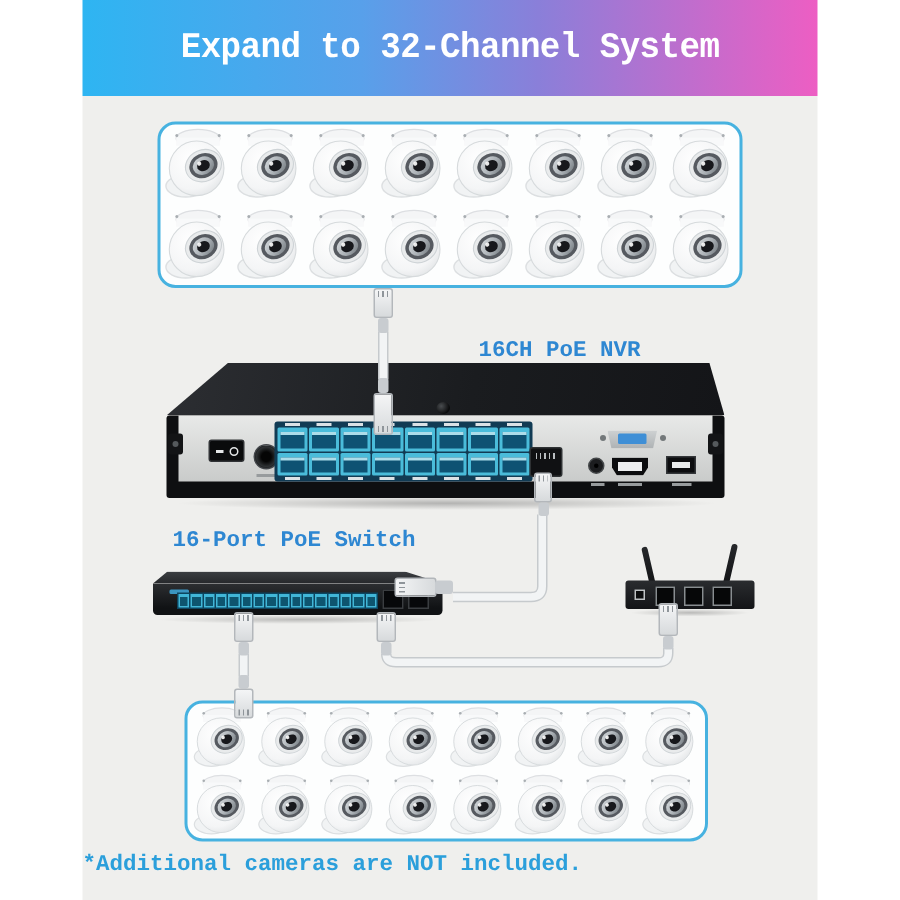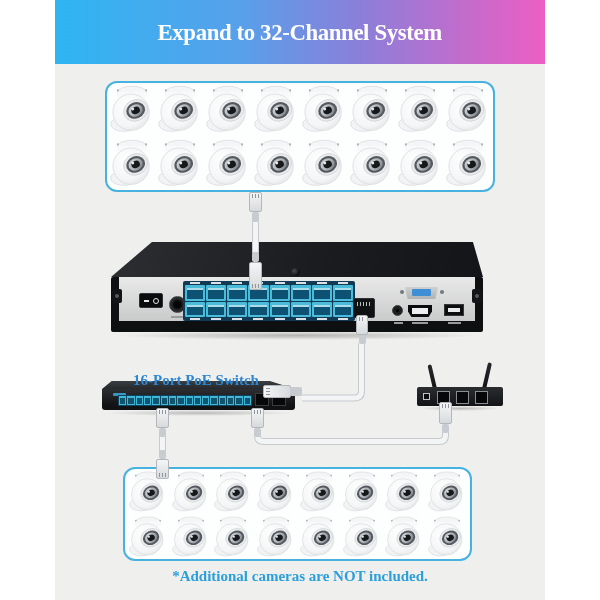--- a/index.html
+++ b/index.html
@@ -4,21 +4,21 @@
 <style>
   :root{
     --label-blue:#2e87d2;
     --footer-blue:#2b9fdb;
     --box-border:#47b2e0;
     --content-bg:#efefed;
     --poe-cyan:#4abcda;
   }
   html,body{margin:0;padding:0;}
   .page{position:relative;width:600px;height:600px;background:#ffffff;overflow:hidden;
-        font-family:Liberation Serif, serif;}
+        font-family:Liberation Mono, monospace;}
   .abs{position:absolute;}
 
   
   .banner{position:absolute;left:55px;top:0;width:490px;height:64px;
           display:flex;align-items:center;justify-content:center;z-index:2;
           background:linear-gradient(90deg,#2eb5f2 0%,#58a0ea 38%,#8a7fd9 62%,#ed5ec3 100%);}
   .banner span{color:#fff;font-size:24px;font-weight:bold;letter-spacing:-0.4px;
                transform:scaleX(.95);white-space:nowrap;}
 
   .content{position:absolute;left:55px;top:64px;width:490px;height:536px;background:var(--content-bg);z-index:0;}
@@ -30,21 +30,21 @@
   #cambox-top{left:105px;top:81px;width:390px;height:111px;}
   #cambox-bottom{left:123px;top:467px;width:349px;height:94px;}
   .cam-row{display:flex;justify-content:space-evenly;align-items:center;height:50%;}
   #cambox-top .cam{width:46px;height:51px;}
   #cambox-bottom .cam{width:40px;height:44px;}
 
   
   .dev-label{position:absolute;text-align:center;font-weight:bold;font-size:15px;
              color:var(--label-blue);z-index:4;white-space:nowrap;}
   #nvr-label{left:273px;top:225px;width:200px;}
-  #switch-label{left:96px;top:372px;width:200px;}
+  #switch-label{left:96px;top:352px;width:200px;}
   #router-label{left:412px;top:351px;width:100px;}
 
   
   .nvr-top{left:111px;top:242px;width:372px;height:35px;z-index:2;
            clip-path:polygon(11% 0,97.3% 0,100% 100%,0 100%);
            background:linear-gradient(100deg,#2c2e32 0%,#1a1c1f 55%,#141518 100%);}
   .nvr-screw{left:291px;top:268px;width:9px;height:8px;border-radius:50%;z-index:3;
              background:radial-gradient(circle at 35% 35%,#4a4d50,#0a0b0c 70%);}
   .nvr-body{left:111px;top:277px;width:372px;height:55px;background:#0e0f11;border-radius:2px;z-index:2;}
   .nvr-panel{left:119px;top:277px;width:356px;height:44px;z-index:2;
@@ -128,21 +128,21 @@
         border:1px solid #b3b7bb;border-radius:2px;z-index:6;box-sizing:border-box;}
   .plug::after{content:"";position:absolute;left:2px;right:2px;bottom:1px;height:4px;
         background:repeating-linear-gradient(90deg,#8f959a 0 1px,transparent 1px 3px);}
   .plug.pin-top::after{top:1px;bottom:auto;}
   .plug.h{background:linear-gradient(90deg,#f4f5f6,#d7dadc);}
   .plug.h::after{left:2px;right:auto;top:2px;bottom:2px;width:4px;height:auto;
         background:repeating-linear-gradient(0deg,#8f959a 0 1px,transparent 1px 3px);}
   .boot{position:absolute;background:#c8ccd0;border-radius:2px;z-index:6;}
 
   
-  .footer-note{position:absolute;left:55px;top:568px;width:490px;text-align:center;
+  .footer-note{position:absolute;left:55px;top:568px;width:490px;text-align:left;
                font-size:15px;font-weight:bold;color:var(--footer-blue);z-index:4;}
 </style>
 </head>
 <body>
 
 <div class="page">
 
   <svg width="0" height="0" style="position:absolute" aria-hidden="true">
     <defs>
       <radialGradient id="g-ball" cx="40%" cy="35%" r="75%">
@@ -227,20 +227,21 @@
         </svg>
         <svg class="cam" viewBox="0 0 50 56">
           <use href="#cam-sym"></use>
         </svg>
         <svg class="cam" viewBox="0 0 50 56">
           <use href="#cam-sym"></use>
         </svg>
       </div>
     </div>
 
+  <div class="dev-label" id="nvr-label">16CH PoE NVR</div>
   <div class="abs nvr-shadow"></div>
   <div class="abs nvr-body"></div>
   <div class="abs nvr-top"></div>
   <div class="abs nvr-screw"></div>
   <div class="abs nvr-panel"></div>
   <div class="abs ear left"></div>
   <div class="abs ear right"></div>
   <div class="abs pwr"></div>
   <div class="abs dc"></div>
   <div class="abs micro-label" style="left:171px;top:316px;width:13px;"></div>

